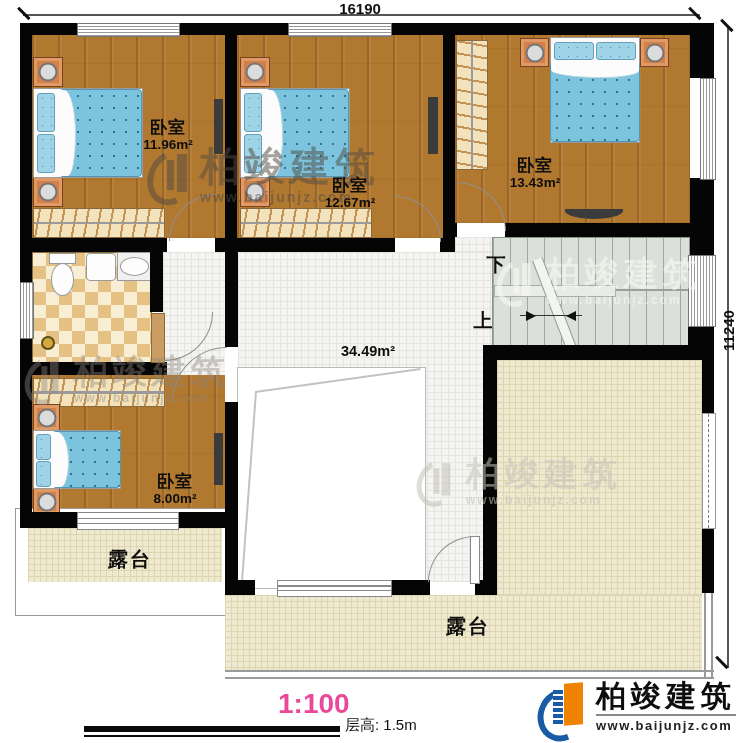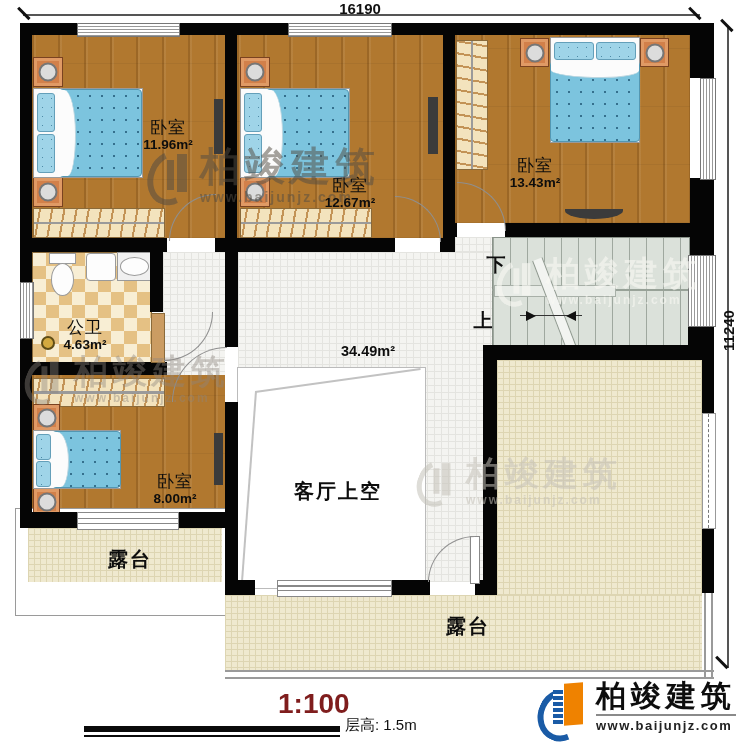--- a/index.html
+++ b/index.html
@@ -58,41 +58,41 @@
                          repeating-linear-gradient(100deg,transparent 0 5px,#c39356 5px 7px,transparent 7px 12px);}
   .wardrobe-v{position:absolute;background-color:#f3e3bd;border:1px solid #8a6a3a;
         background-image:linear-gradient(90deg,transparent 46%,#9a9a9a 46% 54%,transparent 54%),
                          repeating-linear-gradient(10deg,transparent 0 5px,#c39356 5px 7px,transparent 7px 12px);}
   .tv{position:absolute;background:#3b3b3b;}
   .fixture{position:absolute;background:#fdfdfd;border:1px solid #9a9a9a;}
   .ellipse{border-radius:50%;}
   .drain{position:absolute;border-radius:50%;background:#d3a93f;border:2px solid #5f4d16;}
   
   .room-label{position:absolute;text-align:center;line-height:1.12;color:#0d0d0d;}
-  .room-label .nm{display:block;font-size:17px;font-weight:normal;letter-spacing:1px;}
+  .room-label .nm{display:block;font-size:17px;font-weight:bold;letter-spacing:1px;}
   .room-label .ar{display:block;font-size:13.5px;font-weight:bold;}
   .solo-label{position:absolute;text-align:center;font-weight:bold;color:#0d0d0d;}
   
   .tri{position:absolute;width:0;height:0;}
   
   .wm{position:absolute;display:flex;align-items:center;gap:8px;pointer-events:none;}
   .wm-glyph{position:relative;width:44px;height:54px;flex:0 0 auto;}
   .wm-glyph .sw{position:absolute;left:0;top:2px;width:34px;height:44px;border:6px solid transparent;
         border-left-color:currentColor;border-bottom-color:currentColor;border-radius:50%;transform:rotate(22deg);}
   .wm-glyph .b1{position:absolute;left:19px;top:12px;width:7px;height:30px;background:currentColor;}
   .wm-glyph .b2{position:absolute;left:29px;top:6px;width:10px;height:38px;background:currentColor;}
   .wm-brand{font-weight:bold;letter-spacing:5px;line-height:1;}
   .wm-url{font-weight:bold;letter-spacing:2px;margin-top:4px;line-height:1;}
   
   .dim-line{position:absolute;background:#555;}
   .tick{position:absolute;width:16px;height:2.5px;background:#111;transform:rotate(45deg);}
   .dim-text{position:absolute;font-size:15px;font-weight:bold;color:#111;text-align:center;}
   
   .tb-title{position:absolute;font-size:42px;font-weight:bold;letter-spacing:5px;color:#111;}
-  .tb-scale{position:absolute;font-size:28px;font-weight:600;color:#7f1d1d;}
+  .tb-scale{position:absolute;font-size:28px;font-weight:600;color:#ec4899;}
   .tb-small{position:absolute;font-size:15px;font-weight:500;color:#111;}
   .logo{position:absolute;display:flex;align-items:flex-start;gap:8px;}
   .logo-mark{position:relative;width:50px;height:52px;}
   .logo-mark .lg-sw{position:absolute;left:0;top:7px;width:36px;height:42px;border:6px solid transparent;
         border-left-color:#1a5ba6;border-bottom-color:#1a5ba6;border-radius:50%;transform:rotate(24deg);}
   .logo-mark .lg-bldg{position:absolute;left:26px;top:2px;width:19px;height:42px;background:#ef8200;transform:skewY(-4deg);}
   .logo-mark .lg-col{position:absolute;left:15px;top:9px;width:10px;height:34px;
         background:repeating-linear-gradient(180deg,#1a5ba6 0 4px,#ffffff 4px 6px);}
   .lg-brand{font-size:30px;font-weight:bold;letter-spacing:5px;color:#0d0d0d;line-height:1;}
   .lg-url{font-size:13px;font-weight:bold;letter-spacing:1.5px;color:#222;border-top:2px solid #8a8a8a;
@@ -300,30 +300,25 @@
     <span class="ar">11.96m²</span>
   </div>
   <div class="room-label" style="left:310px;top:176px;width:80px;">
     <span class="nm">卧室</span>
     <span class="ar">12.67m²</span>
   </div>
   <div class="room-label" style="left:495px;top:156px;width:80px;">
     <span class="nm">卧室</span>
     <span class="ar">13.43m²</span>
   </div>
-  <div class="room-label" style="left:45px;top:318px;width:80px;">
-    <span class="nm">公卫</span>
-    <span class="ar">4.63m²</span>
-  </div>
   <div class="room-label" style="left:135px;top:472px;width:80px;">
     <span class="nm">卧室</span>
     <span class="ar">8.00m²</span>
   </div>
   <div class="solo-label" style="left:333px;top:343px;width:70px;font-size:14.5px;">34.49m²</div>
-  <div class="solo-label" style="left:288px;top:478px;width:100px;font-size:20px;letter-spacing:2px;">客厅上空</div>
   <div class="solo-label" style="left:104px;top:546px;width:52px;font-size:20px;letter-spacing:2px;">露台</div>
   <div class="solo-label" style="left:440px;top:613px;width:56px;font-size:20px;letter-spacing:2px;">露台</div>
   <div class="solo-label" style="left:484px;top:252px;width:24px;font-size:19px;">下</div>
   <div class="solo-label" style="left:471px;top:308px;width:24px;font-size:19px;">上</div>
 
   <div class="dim-line" style="left:23px;top:14px;width:677px;height:1.5px;"></div>
   <div class="tick" style="left:16px;top:12px;"></div>
   <div class="tick" style="left:687px;top:12px;"></div>
   <div class="dim-text" style="left:300px;top:0px;width:120px;">16190</div>
   <div class="dim-line" style="left:727px;top:26px;width:1.5px;height:642px;"></div>

